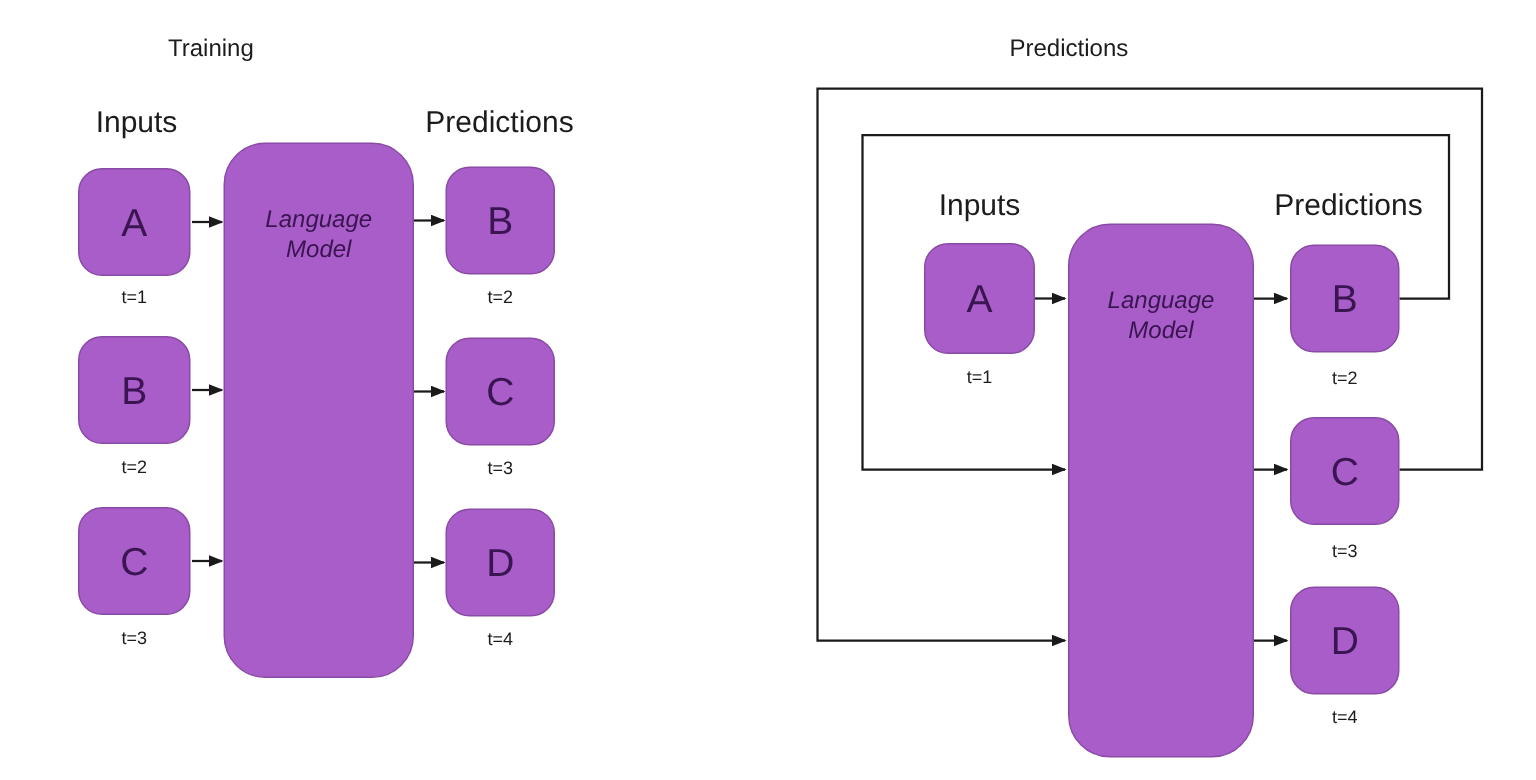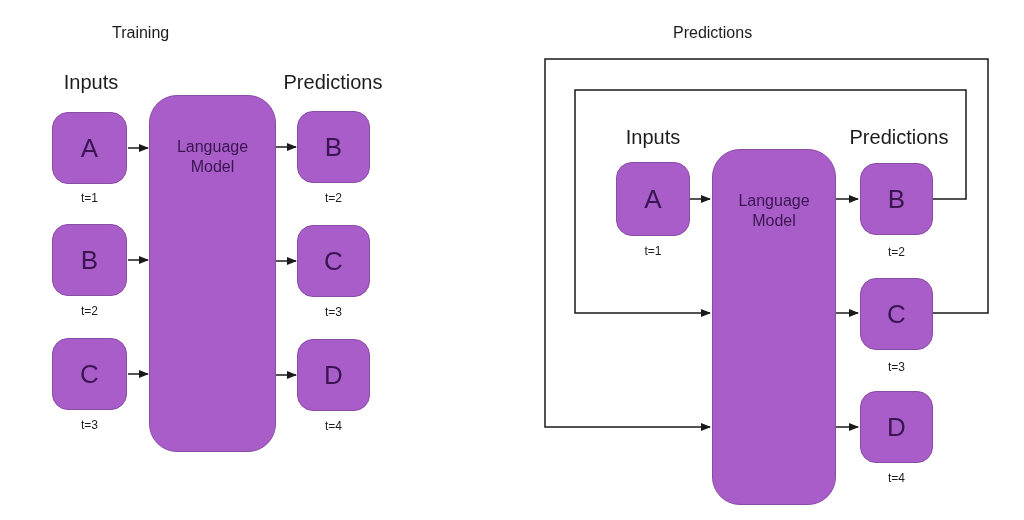--- a/index.html
+++ b/index.html
@@ -66,20 +66,21 @@
     display: flex;
     justify-content: center;
   }
   .model .mlabel {
     margin-top: 41px;
     width: 96px;
     text-align: center;
     font-size: 16px;
     line-height: 1.22;
     color: var(--box-letter);
+    font-style: italic;
   }
   .t-lbl {
     position: absolute;
     font-size: 12px;
     color: var(--label);
     text-align: center;
   }
 </style>
 </head>
 <body>

